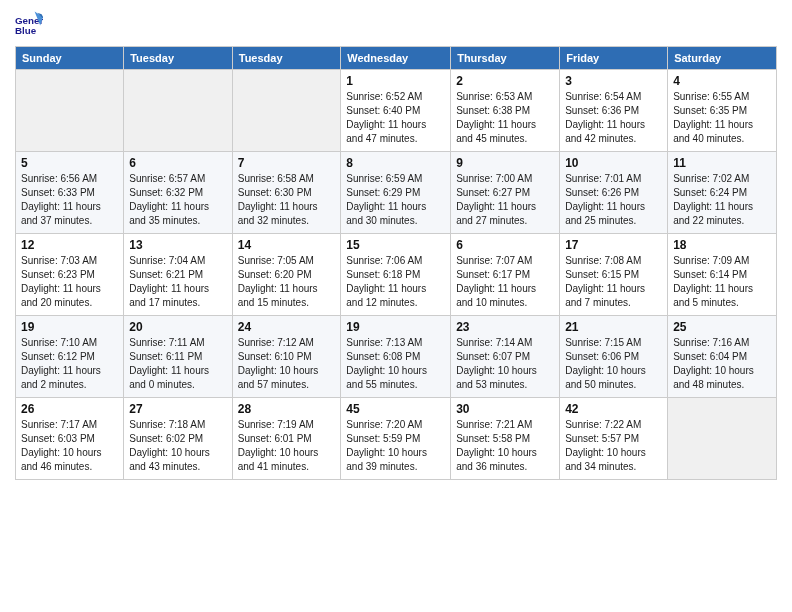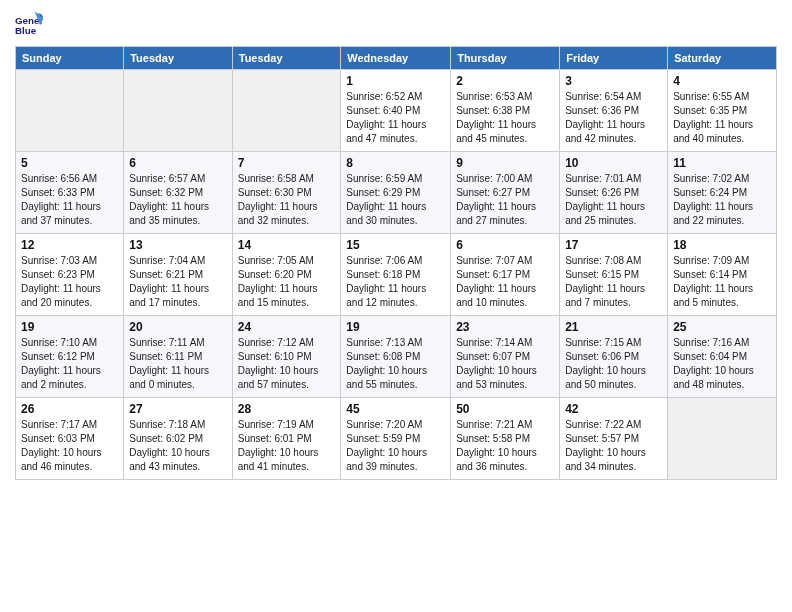--- a/index.html
+++ b/index.html
@@ -242,21 +242,21 @@
           </td>
           <td>
             <div class="day-number">28</div>
             <div class="day-info">Sunrise: 7:19 AM<br>Sunset: 6:01 PM<br>Daylight: 10 hours<br>and 41 minutes.</div>
           </td>
           <td>
             <div class="day-number">45</div>
             <div class="day-info">Sunrise: 7:20 AM<br>Sunset: 5:59 PM<br>Daylight: 10 hours<br>and 39 minutes.</div>
           </td>
           <td>
-            <div class="day-number">50</div>
+            <div class="day-number">30</div>
             <div class="day-info">Sunrise: 7:21 AM<br>Sunset: 5:58 PM<br>Daylight: 10 hours<br>and 36 minutes.</div>
           </td>
           <td>
             <div class="day-number">42</div>
             <div class="day-info">Sunrise: 7:22 AM<br>Sunset: 5:57 PM<br>Daylight: 10 hours<br>and 34 minutes.</div>
           </td>
           <td class="empty-cell"></td>
         </tr>
       </tbody>
   </table>

